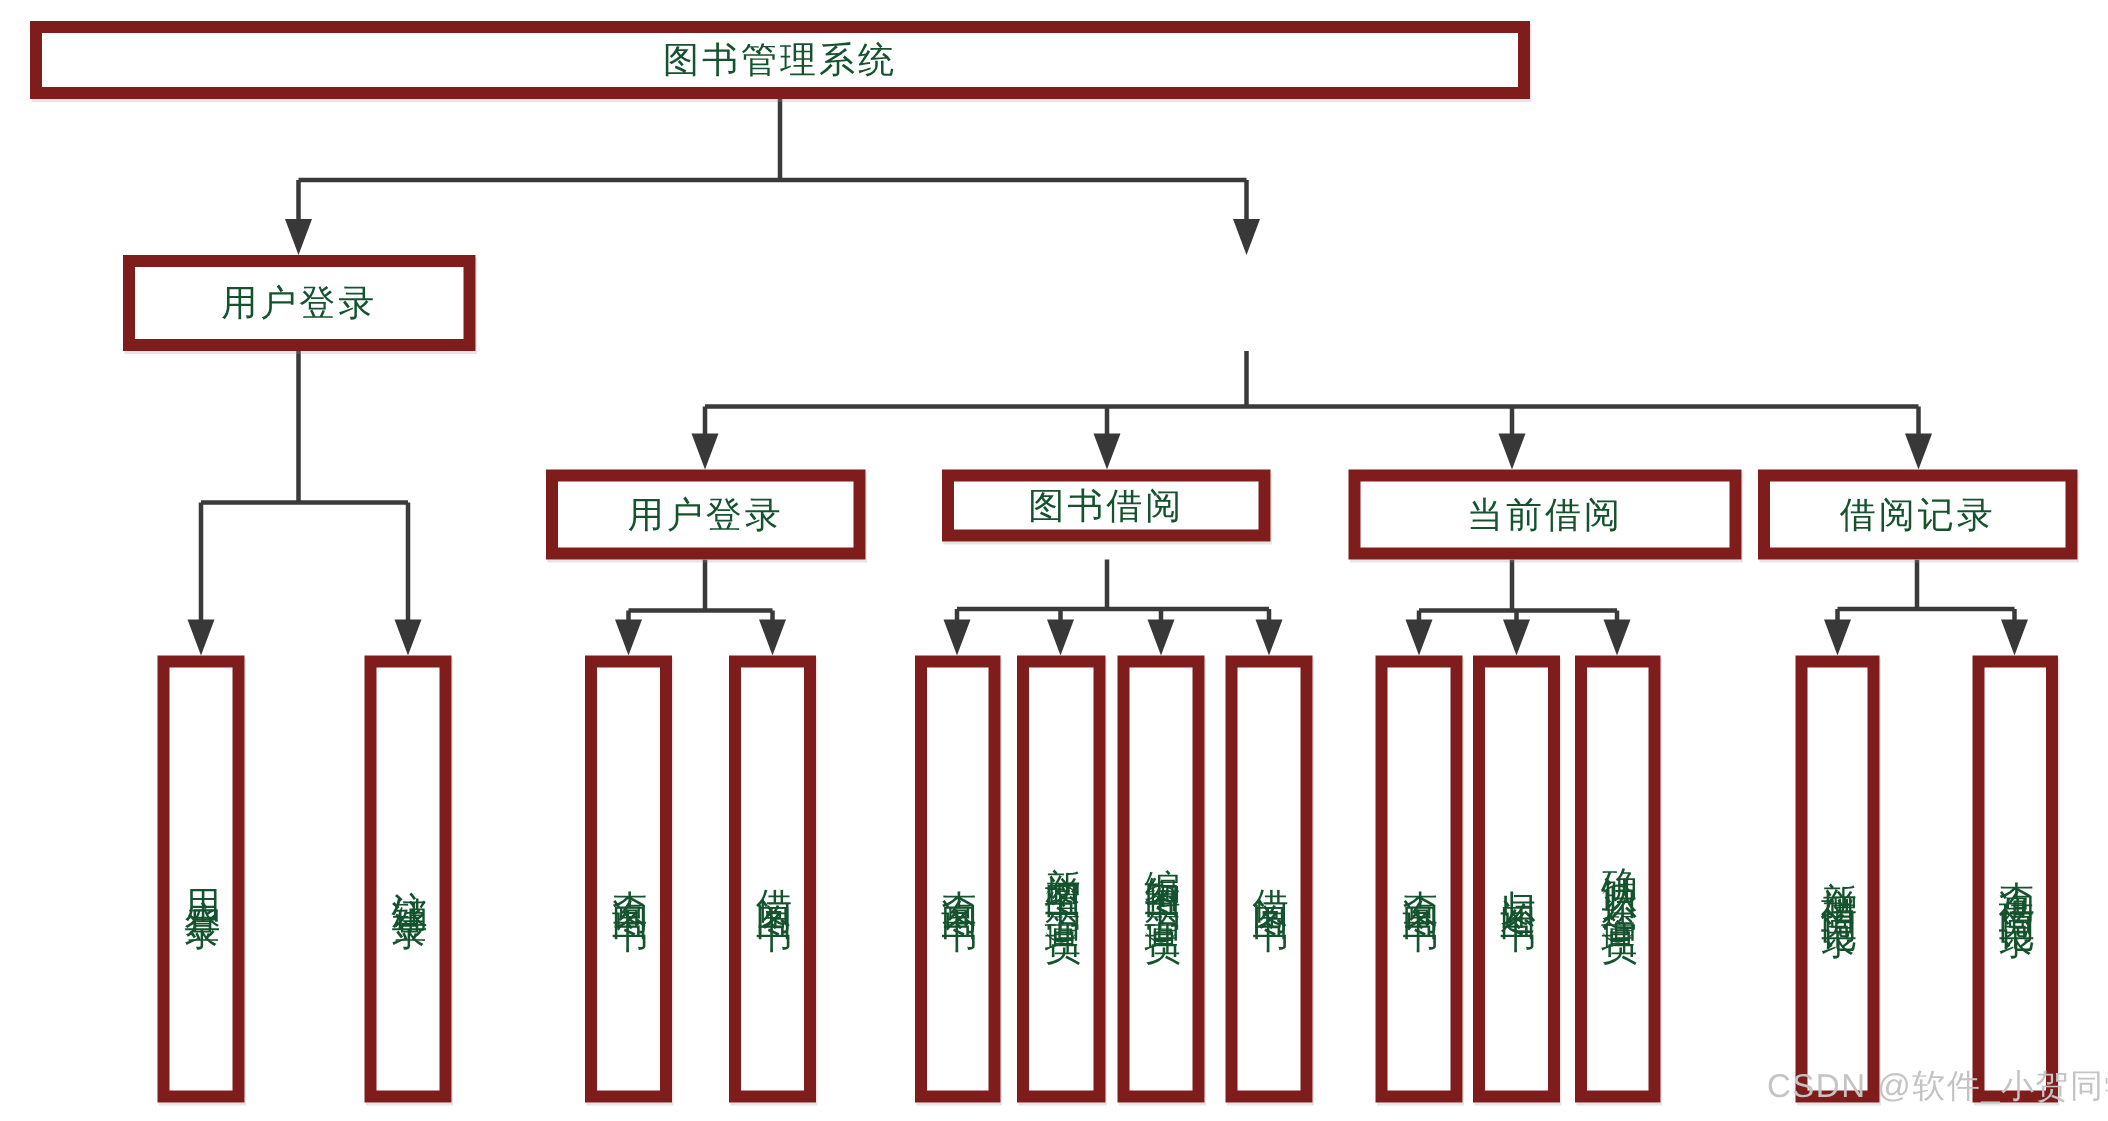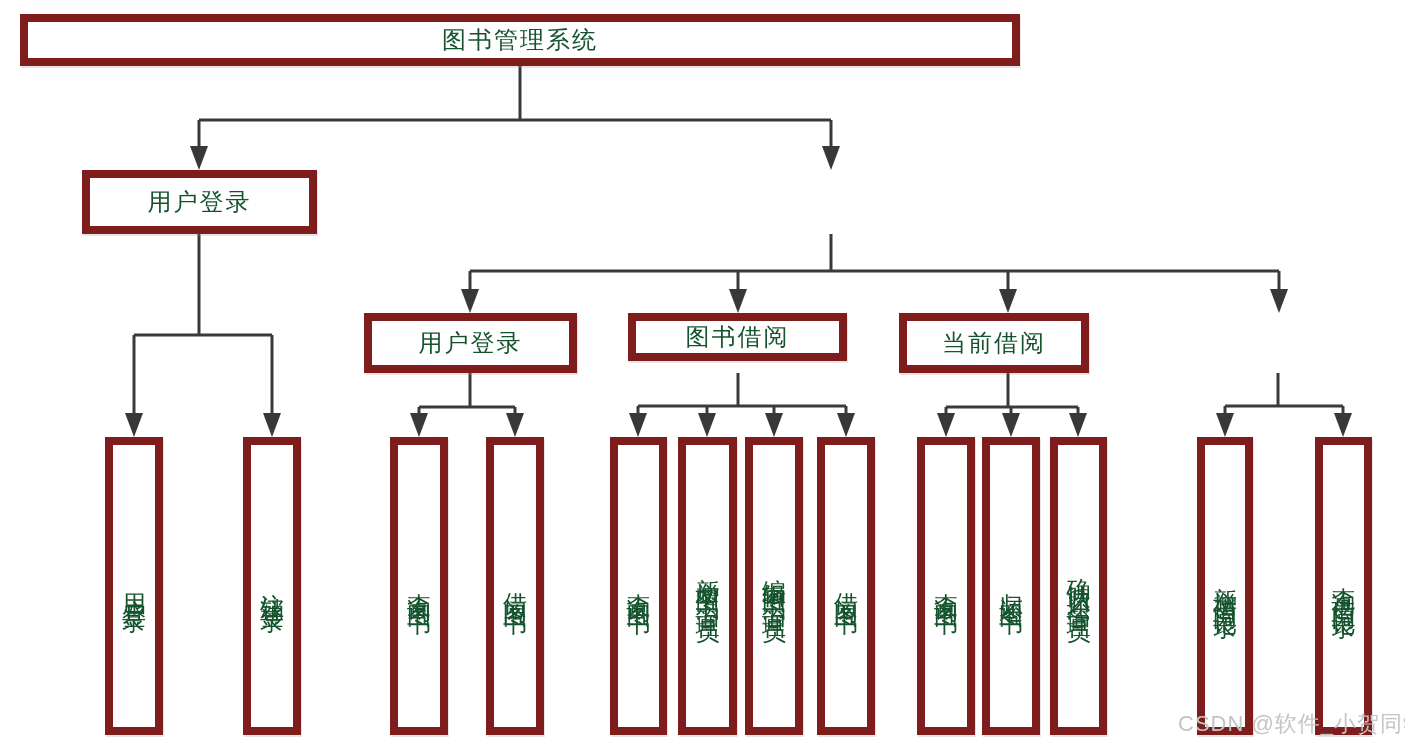--- a/index.html
+++ b/index.html
@@ -67,21 +67,22 @@
       <polygon points="1334,413 1352,413 1343,437"></polygon>
     </g>
   </svg>
 
   <div class="box hbox" style="left:20px;top:14px;width:1000px;height:52px">图书管理系统</div>
 
   <div class="box hbox" style="left:82px;top:170px;width:235px;height:64px">用户登录</div>
 
   <div class="box hbox" style="left:364px;top:313px;width:213px;height:60px">用户登录</div>
   <div class="box hbox" style="left:628px;top:313px;width:219px;height:48px">图书借阅</div>
-  <div class="box hbox" style="left:899px;top:313px;width:190px;height:60px">当前借阅</div>
+  <div class="box hbox" style="left:899px;top:313px;width:262px;height:60px">当前借阅</div>
+  <div class="box hbox" style="left:1172px;top:313px;width:213px;height:60px">借阅记录</div>
 
   <div class="box vbox" style="left:105px;top:437px;width:58px;height:298px">用户登录</div>
   <div class="box vbox" style="left:243px;top:437px;width:58px;height:298px">注销登录</div>
 
   <div class="box vbox" style="left:390px;top:437px;width:58px;height:298px">查询图书</div>
   <div class="box vbox" style="left:486px;top:437px;width:58px;height:298px">借阅图书</div>
 
   <div class="box vbox" style="left:610px;top:437px;width:57px;height:298px">查询图书</div>
   <div class="box vbox" style="left:678px;top:437px;width:59px;height:298px">新增图书（管理员）</div>
   <div class="box vbox" style="left:745px;top:437px;width:58px;height:298px">编辑图书（管理员）</div>

